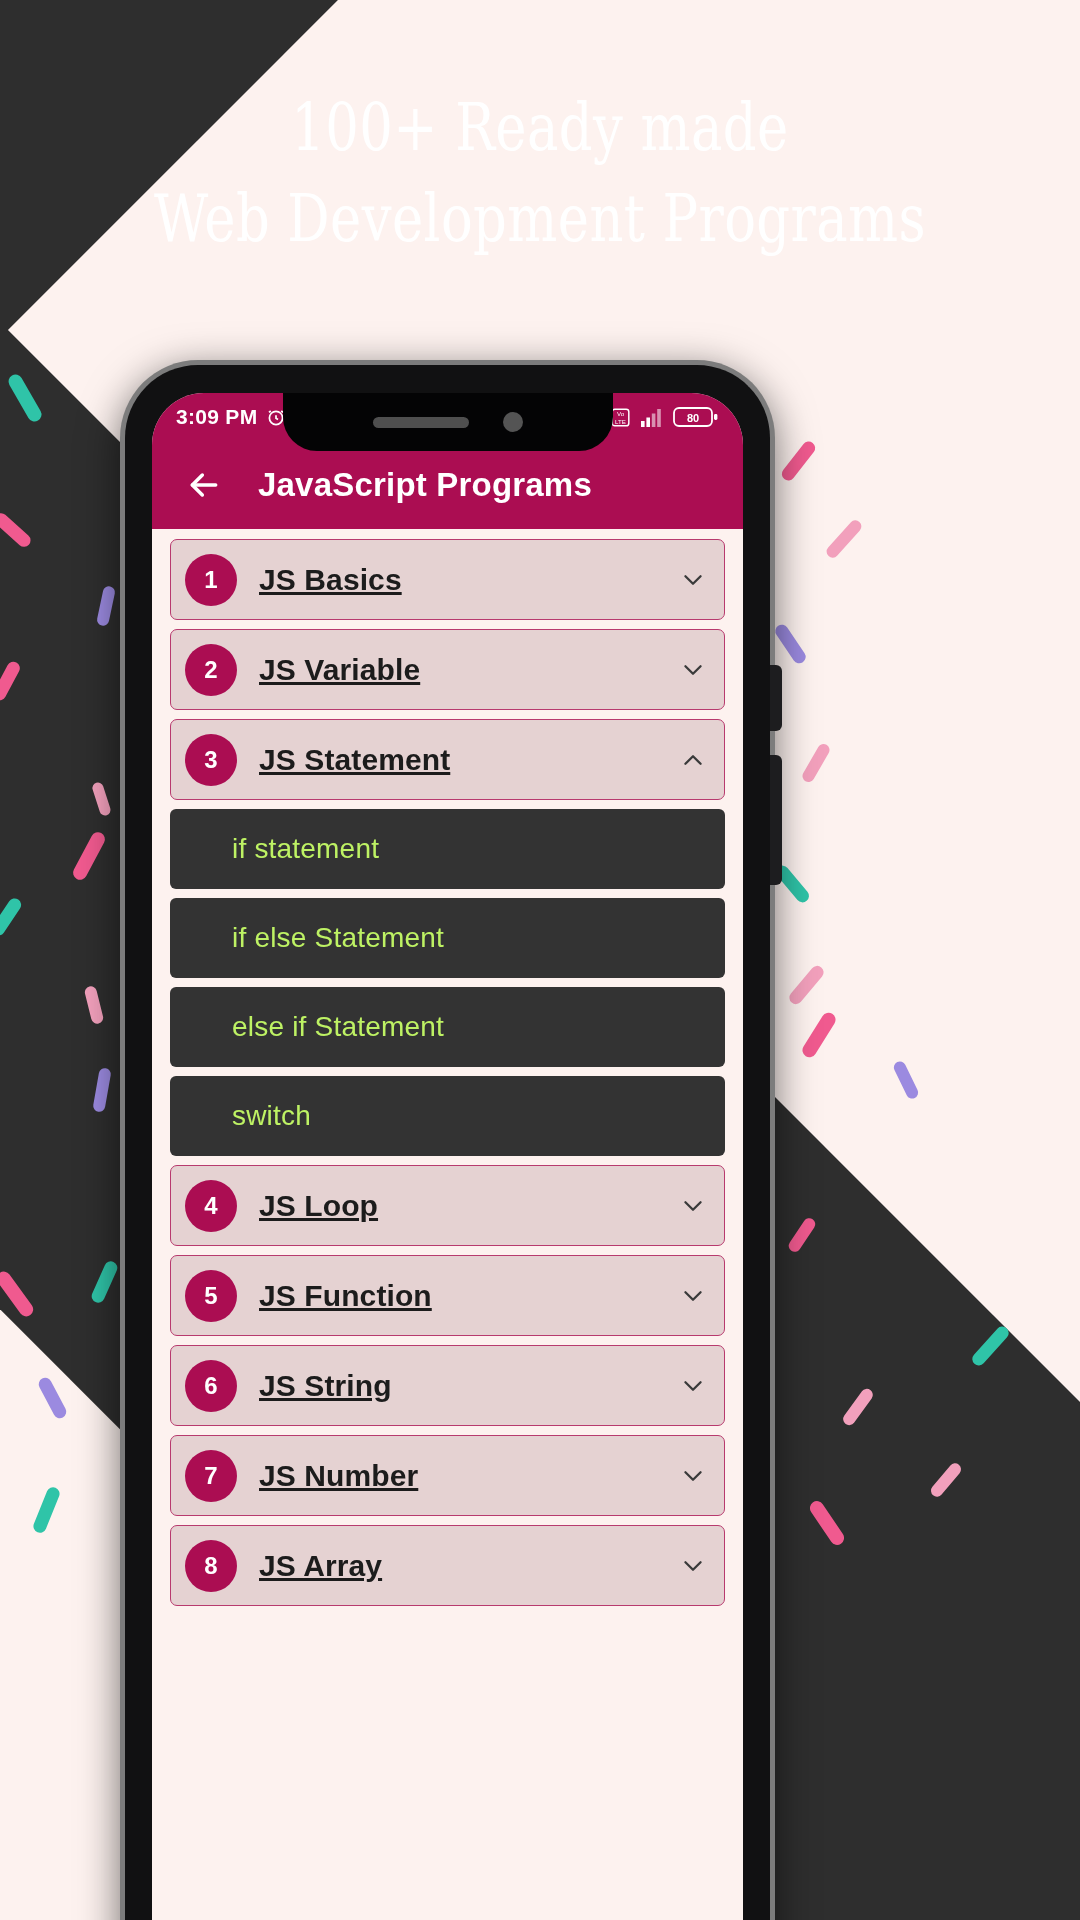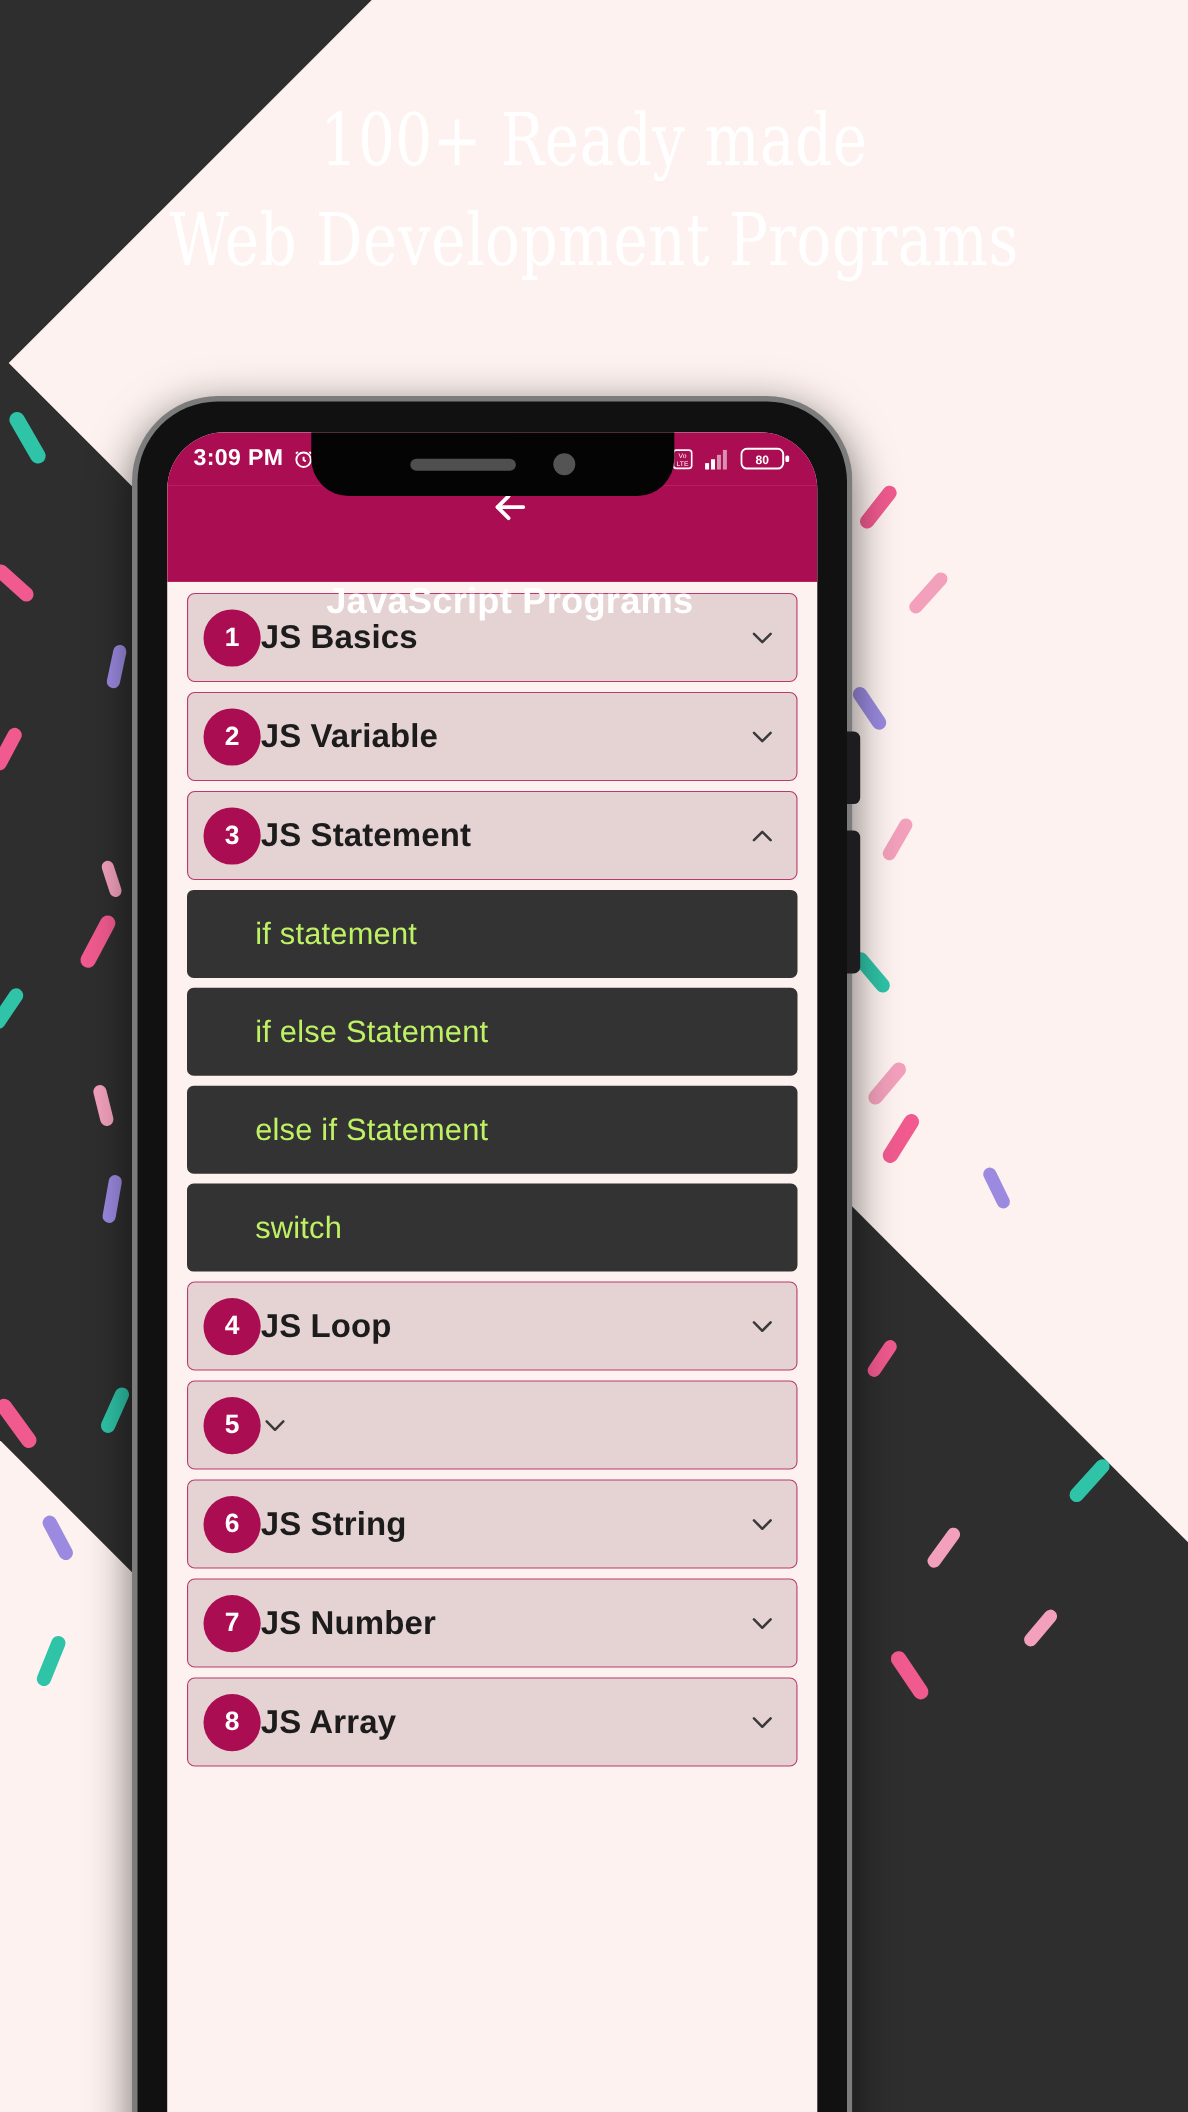--- a/index.html
+++ b/index.html
@@ -85,21 +85,21 @@
   }
   .speaker { width:96px; height:11px; background:#4f4f4f; border-radius:6px; }
   .camera  { width:20px; height:20px; background:#545454; border-radius:50%; }
 
   .ic { display:inline-block; }
   .alarm-ic svg, .volte-ic svg, .signal-ic svg, .batt-ic svg { display:block; }
 
   
   .appbar {
     height:88px; background:#ab0d52;
-    display:flex; align-items:center; padding-left:32px; gap:46px;flex-direction:column;
+    display:flex; align-items:center; padding-left:32px; gap:34px;
   }
   .back-arrow { width:40px; height:40px; }
   .appbar-title {
     color:#fff; font-size:33px; font-weight:bold; letter-spacing:.2px;
   }
 
   
   .list { padding:10px 18px 0 18px; }
 
   .chapter {
@@ -108,22 +108,22 @@
     border-radius:7px;
     display:flex; align-items:center; padding:0 18px 0 14px;
   }
   .badge {
     width:52px; height:52px; border-radius:50%; background:#ab0d52;
     color:#fff; font-size:24px; font-weight:bold;
     display:flex; align-items:center; justify-content:center;
     flex:0 0 auto;
   }
   .chapter-label {
-    flex:1 1 auto;
-    font-size:30px; font-weight:bold; color:#1c1c1c; letter-spacing:.1px;
+    margin-left:22px; flex:1 1 auto;
+    font-size:30px; font-weight:bold; color:#1c1c1c; letter-spacing:.1px;text-decoration:underline;
   }
   .chev { width:26px; height:26px; flex:0 0 auto; }
 
   .topic {
     height:80px; margin-bottom:9px;
     background:#333333; border-radius:6px;
     display:flex; align-items:center; padding-left:62px;
   }
   .topic-label { font-size:28px; color:#bef264; letter-spacing:.2px; }
 </style>
@@ -265,20 +265,21 @@
         </div>
         <div class="chapter">
           <div class="badge">4</div>
           <div class="chapter-label">JS Loop</div>
           <span class="chev"><svg width="26" height="26" viewBox="0 0 24 24" fill="none" stroke="#3a3a3a" stroke-width="2.1" stroke-linecap="round" stroke-linejoin="round">
               <path d="M5 8.5l7 7 7-7"></path>
             </svg></span>
         </div>
         <div class="chapter">
           <div class="badge">5</div>
+          <div class="chapter-label">JS Function</div>
           <span class="chev"><svg width="26" height="26" viewBox="0 0 24 24" fill="none" stroke="#3a3a3a" stroke-width="2.1" stroke-linecap="round" stroke-linejoin="round">
               <path d="M5 8.5l7 7 7-7"></path>
             </svg></span>
         </div>
         <div class="chapter">
           <div class="badge">6</div>
           <div class="chapter-label">JS String</div>
           <span class="chev"><svg width="26" height="26" viewBox="0 0 24 24" fill="none" stroke="#3a3a3a" stroke-width="2.1" stroke-linecap="round" stroke-linejoin="round">
               <path d="M5 8.5l7 7 7-7"></path>
             </svg></span>

